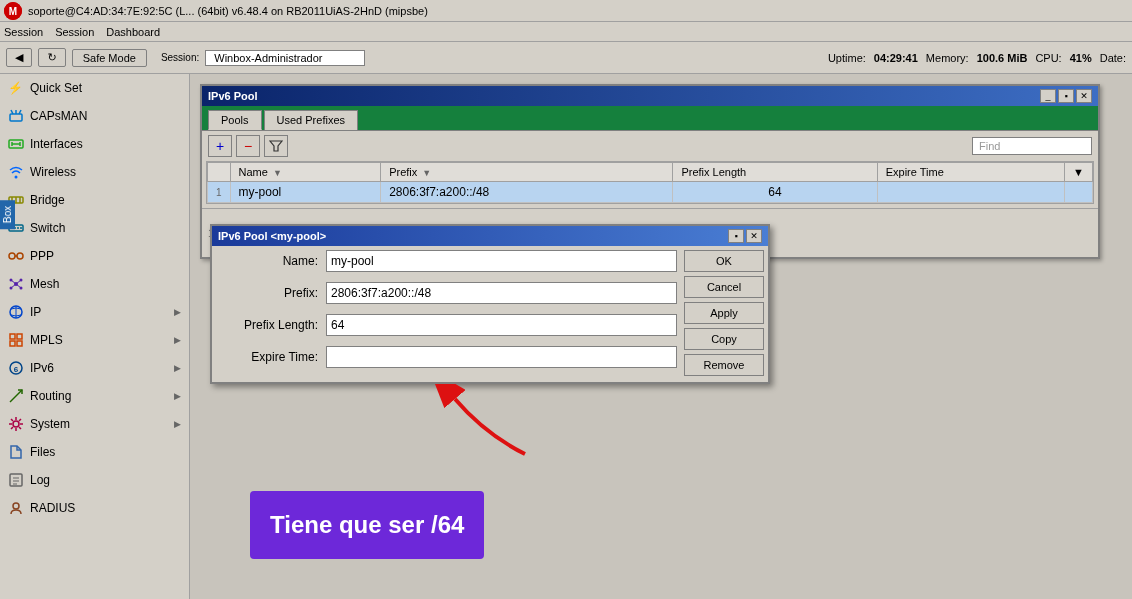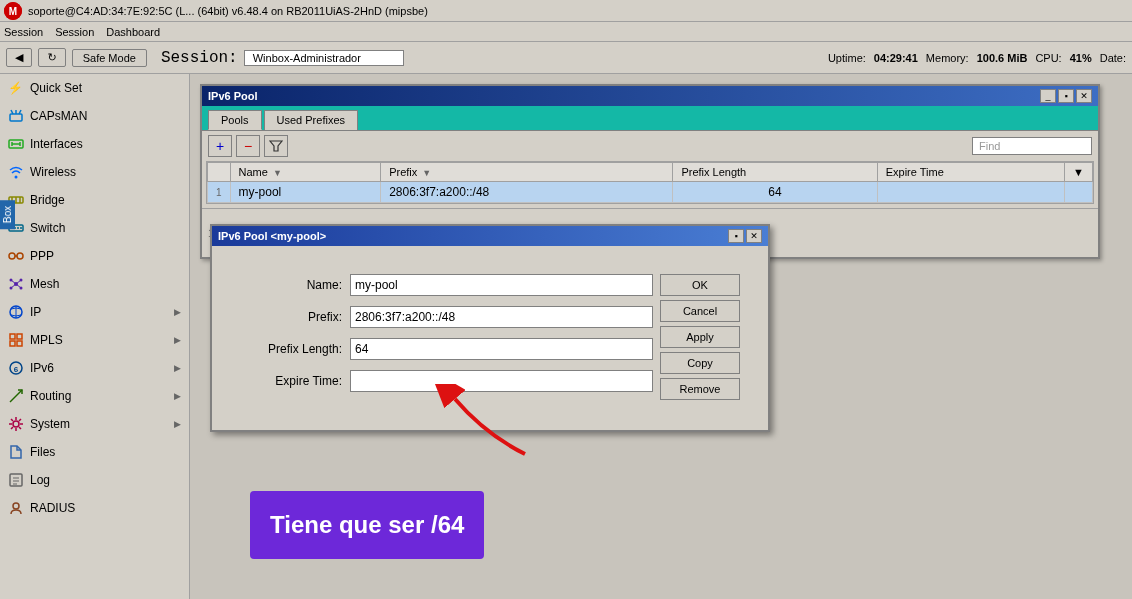--- a/index.html
+++ b/index.html
@@ -66,21 +66,21 @@
       display: flex; align-items: center; gap: 4px;
     }
     .safe-mode-btn {
       background: #d4d0c8;
       border: 1px solid #808080;
       border-radius: 2px;
       padding: 2px 10px;
       font-size: 11px;
       cursor: pointer;
     }
-    .session-label { font-size: 16px; color: #000; margin-left: 8px; font-family: Liberation Mono, monospace; }
+    .session-label { font-size: 10px; color: #000; margin-left: 8px; }
     .session-value {
       background: white;
       border: 1px solid #808080;
       padding: 1px 8px;
       font-size: 11px;
       min-width: 160px;
     }
     .status-bar-right {
       margin-left: auto;
       display: flex;
@@ -166,21 +166,21 @@
       font-size: 9px;
       cursor: pointer;
       color: #000;
     }
 
     
     .tabs {
       display: flex;
       padding: 4px 6px 0;
       gap: 2px;
-      background: #14b8a6;
+      background: #15803d;
     }
     .tab {
       padding: 3px 12px;
       border: 1px solid #808080;
       border-bottom: none;
       background: #d4d0c8;
       cursor: pointer;
       font-size: 11px;
     }
     .tab.active {
@@ -267,21 +267,21 @@
       background: linear-gradient(to right, #1a3a9a, #4a7ed4);
       color: white;
       padding: 3px 6px;
       display: flex;
       align-items: center;
       justify-content: space-between;
       font-size: 11px;
       font-weight: bold;
     }
     .dialog-body {
-      padding: 28px;
+      padding: 4px;
       display: flex;
       gap: 7px;
     }
     .dialog-fields {
       flex: 1;
     }
     .field-row {
       display: flex;
       align-items: center;
       margin-bottom: 10px;

